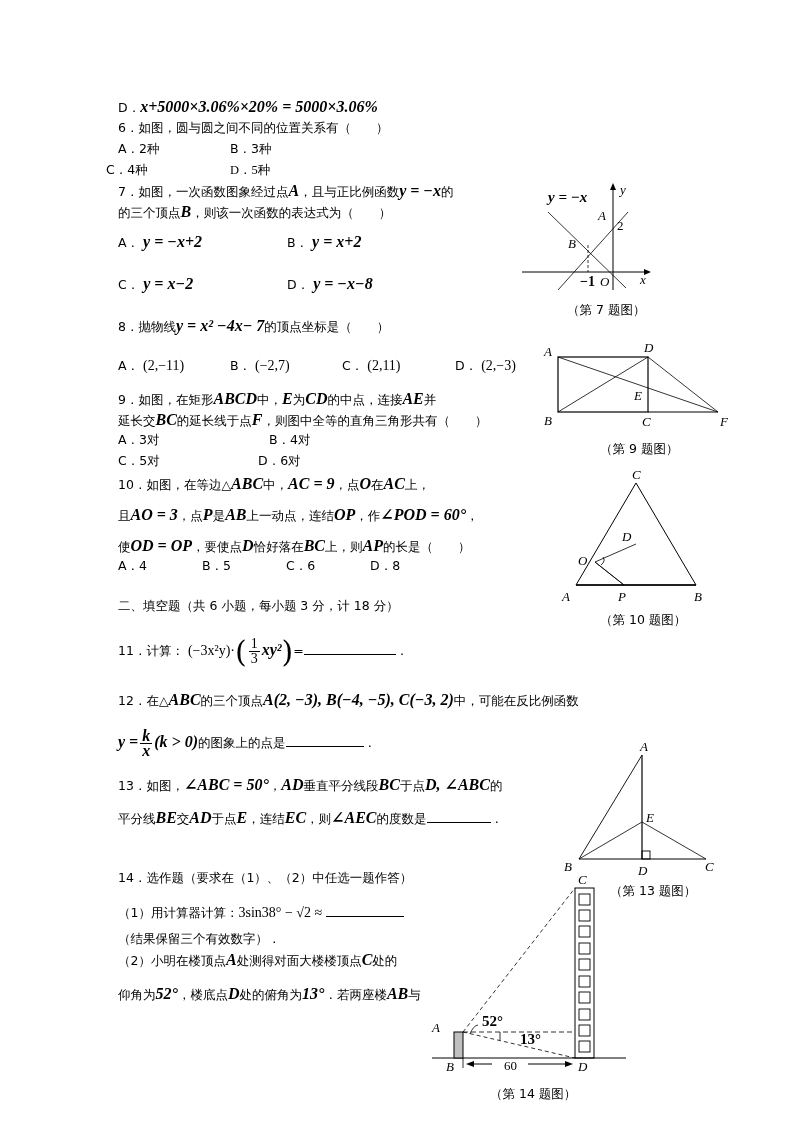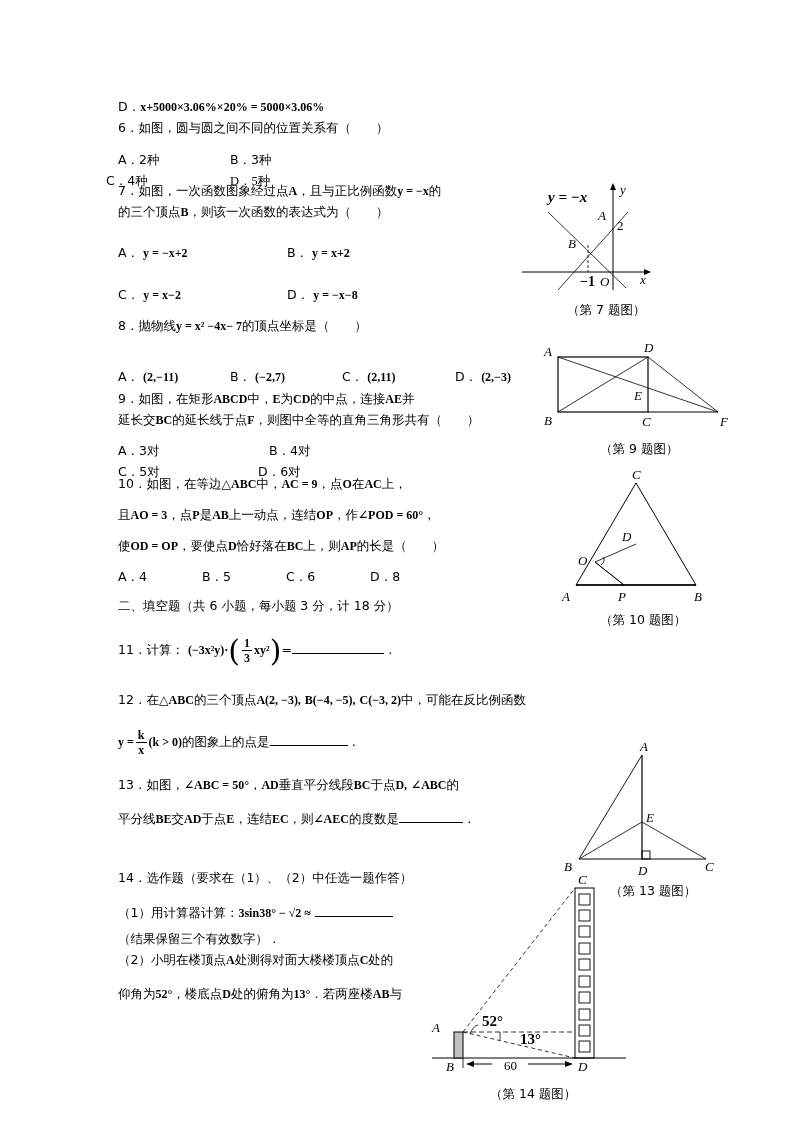--- a/index.html
+++ b/index.html
@@ -1,21 +1,21 @@
 <!DOCTYPE html>
 <html><head>
 <meta charset="utf-8">
 <style>
   html, body { margin: 0; padding: 0; background: #ffffff; }
   body { width: 794px; height: 1123px; position: relative; overflow: hidden;
          font-family: "DejaVu Sans", "Liberation Sans", sans-serif; color: #000; font-size: 12.5px; }
   .ln { position: absolute; white-space: nowrap; line-height: 16px; }
-  .m { font-family: "Liberation Serif", "DejaVu Serif", serif; font-weight: bold; font-size: 12px; }
-  .mn { font-family: "Liberation Serif", "DejaVu Serif", serif; font-weight: bold; font-size: 12px; }
-  .opt { position: absolute; white-space: nowrap; line-height: 16px; margin-top: 11px; }
+  .m { font-family: "Liberation Serif", "DejaVu Serif", serif; font-weight: bold; font-style: italic; font-size: 16px; }
+  .mn { font-family: "Liberation Serif", "DejaVu Serif", serif; font-weight: normal; font-size: 14px; }
+  .opt { position: absolute; white-space: nowrap; line-height: 16px; }
   .blank { display: inline-block; border-bottom: 1px solid #000; height: 14px; vertical-align: baseline; }
   .frac { display: inline-flex; flex-direction: column; align-items: center; vertical-align: middle; line-height: 14px; margin: 0 2px; }
   .frac .num { border-bottom: 1px solid #000; padding: 0 2px; }
   .big-paren { font-size: 30px; font-weight: normal; vertical-align: middle; font-family: "DejaVu Serif", serif; }
   svg { position: absolute; overflow: visible; }
   svg text { font-family: "Liberation Serif", "DejaVu Serif", serif; font-style: italic; font-size: 13px; }
   .cap { position: absolute; white-space: nowrap; font-size: 12.5px; }
 </style>
 </head>
 <body>

